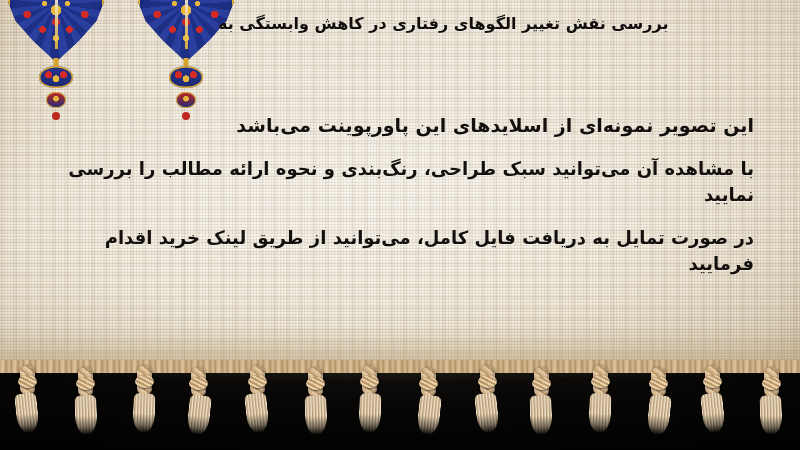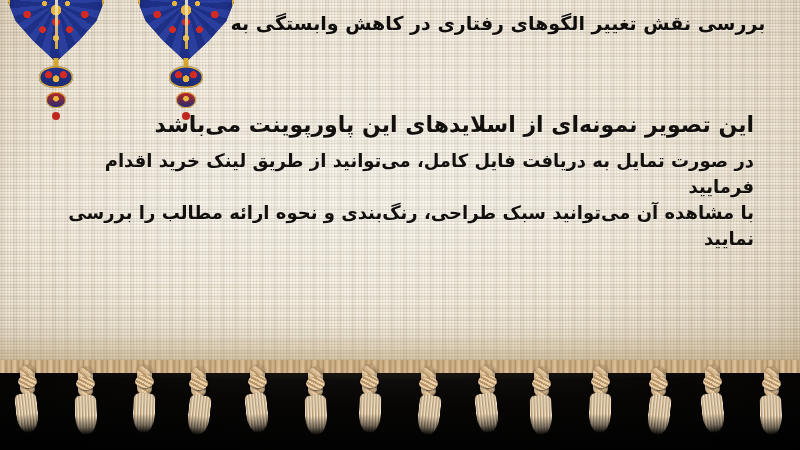--- a/index.html
+++ b/index.html
@@ -157,39 +157,39 @@
     background:#c0271f;
   }
 
   
   .text-layer{
     position:absolute;left:0;top:0;width:800px;height:376px;
     z-index:6;
   }
   .title{
     position:absolute;right:22px;top:8px;width:560px;
-    text-align:center;
+    text-align:left;
     font-weight:bold;
-    font-size:19px;line-height:31px;
+    font-size:16px;line-height:31px;
     color:#100d0b;
     letter-spacing:0;
     text-shadow:0 1px 0 rgba(255,255,255,.35);
   }
   .title .l2{display:block;}
 
   .body-lines{
     position:absolute;right:46px;top:112px;width:712px;
     text-align:right;
     color:#120f0c;
   }
   .body-lines .bl{
     display:block;font-weight:bold;
     text-shadow:0 1px 0 rgba(255,255,255,.32);
   }
-  .bl1{font-size:22px;line-height:26px;margin-bottom:10px;border-radius:8px;}
+  .bl1{font-size:19px;line-height:26px;margin-bottom:18px;border-radius:8px;}
   .bl2{font-size:18px;line-height:26px;margin-bottom:17px;}
   .bl3{font-size:18px;line-height:26px;}
 
   
   .band{
     position:absolute;left:0;bottom:0;width:800px;height:90px;
     background:
       radial-gradient(110% 120% at 50% 0%, #151210 0%, #070605 42%, #000 100%);
     overflow:hidden;
   }
@@ -279,22 +279,22 @@
   </div>
 
   <div class="text-layer">
 
     <div class="title">
       <span class="l1">بررسی نقش تغییر الگوهای رفتاری در کاهش وابستگی به</span>
     </div>
 
     <div class="body-lines">
       <span class="bl bl1">این تصویر نمونه‌ای از اسلایدهای این پاورپوینت می‌باشد</span>
+      <span class="bl bl2">با مشاهده آن می‌توانید سبک طراحی، رنگ‌بندی و نحوه ارائه مطالب را بررسی نمایید</span>
       <span class="bl bl3">در صورت تمایل به دریافت فایل کامل، می‌توانید از طریق لینک خرید اقدام فرمایید</span>
-      <span class="bl bl2">با مشاهده آن می‌توانید سبک طراحی، رنگ‌بندی و نحوه ارائه مطالب را بررسی نمایید</span>
     </div>
 
   </div>
 
   <div class="band">
     <div class="band-top-fade"></div>
     <div class="cordline"></div>
     <div id="fringe">
         <div class="tassel" style="left: 14.0714px; top: 5px;">
           <div class="knot"></div>

